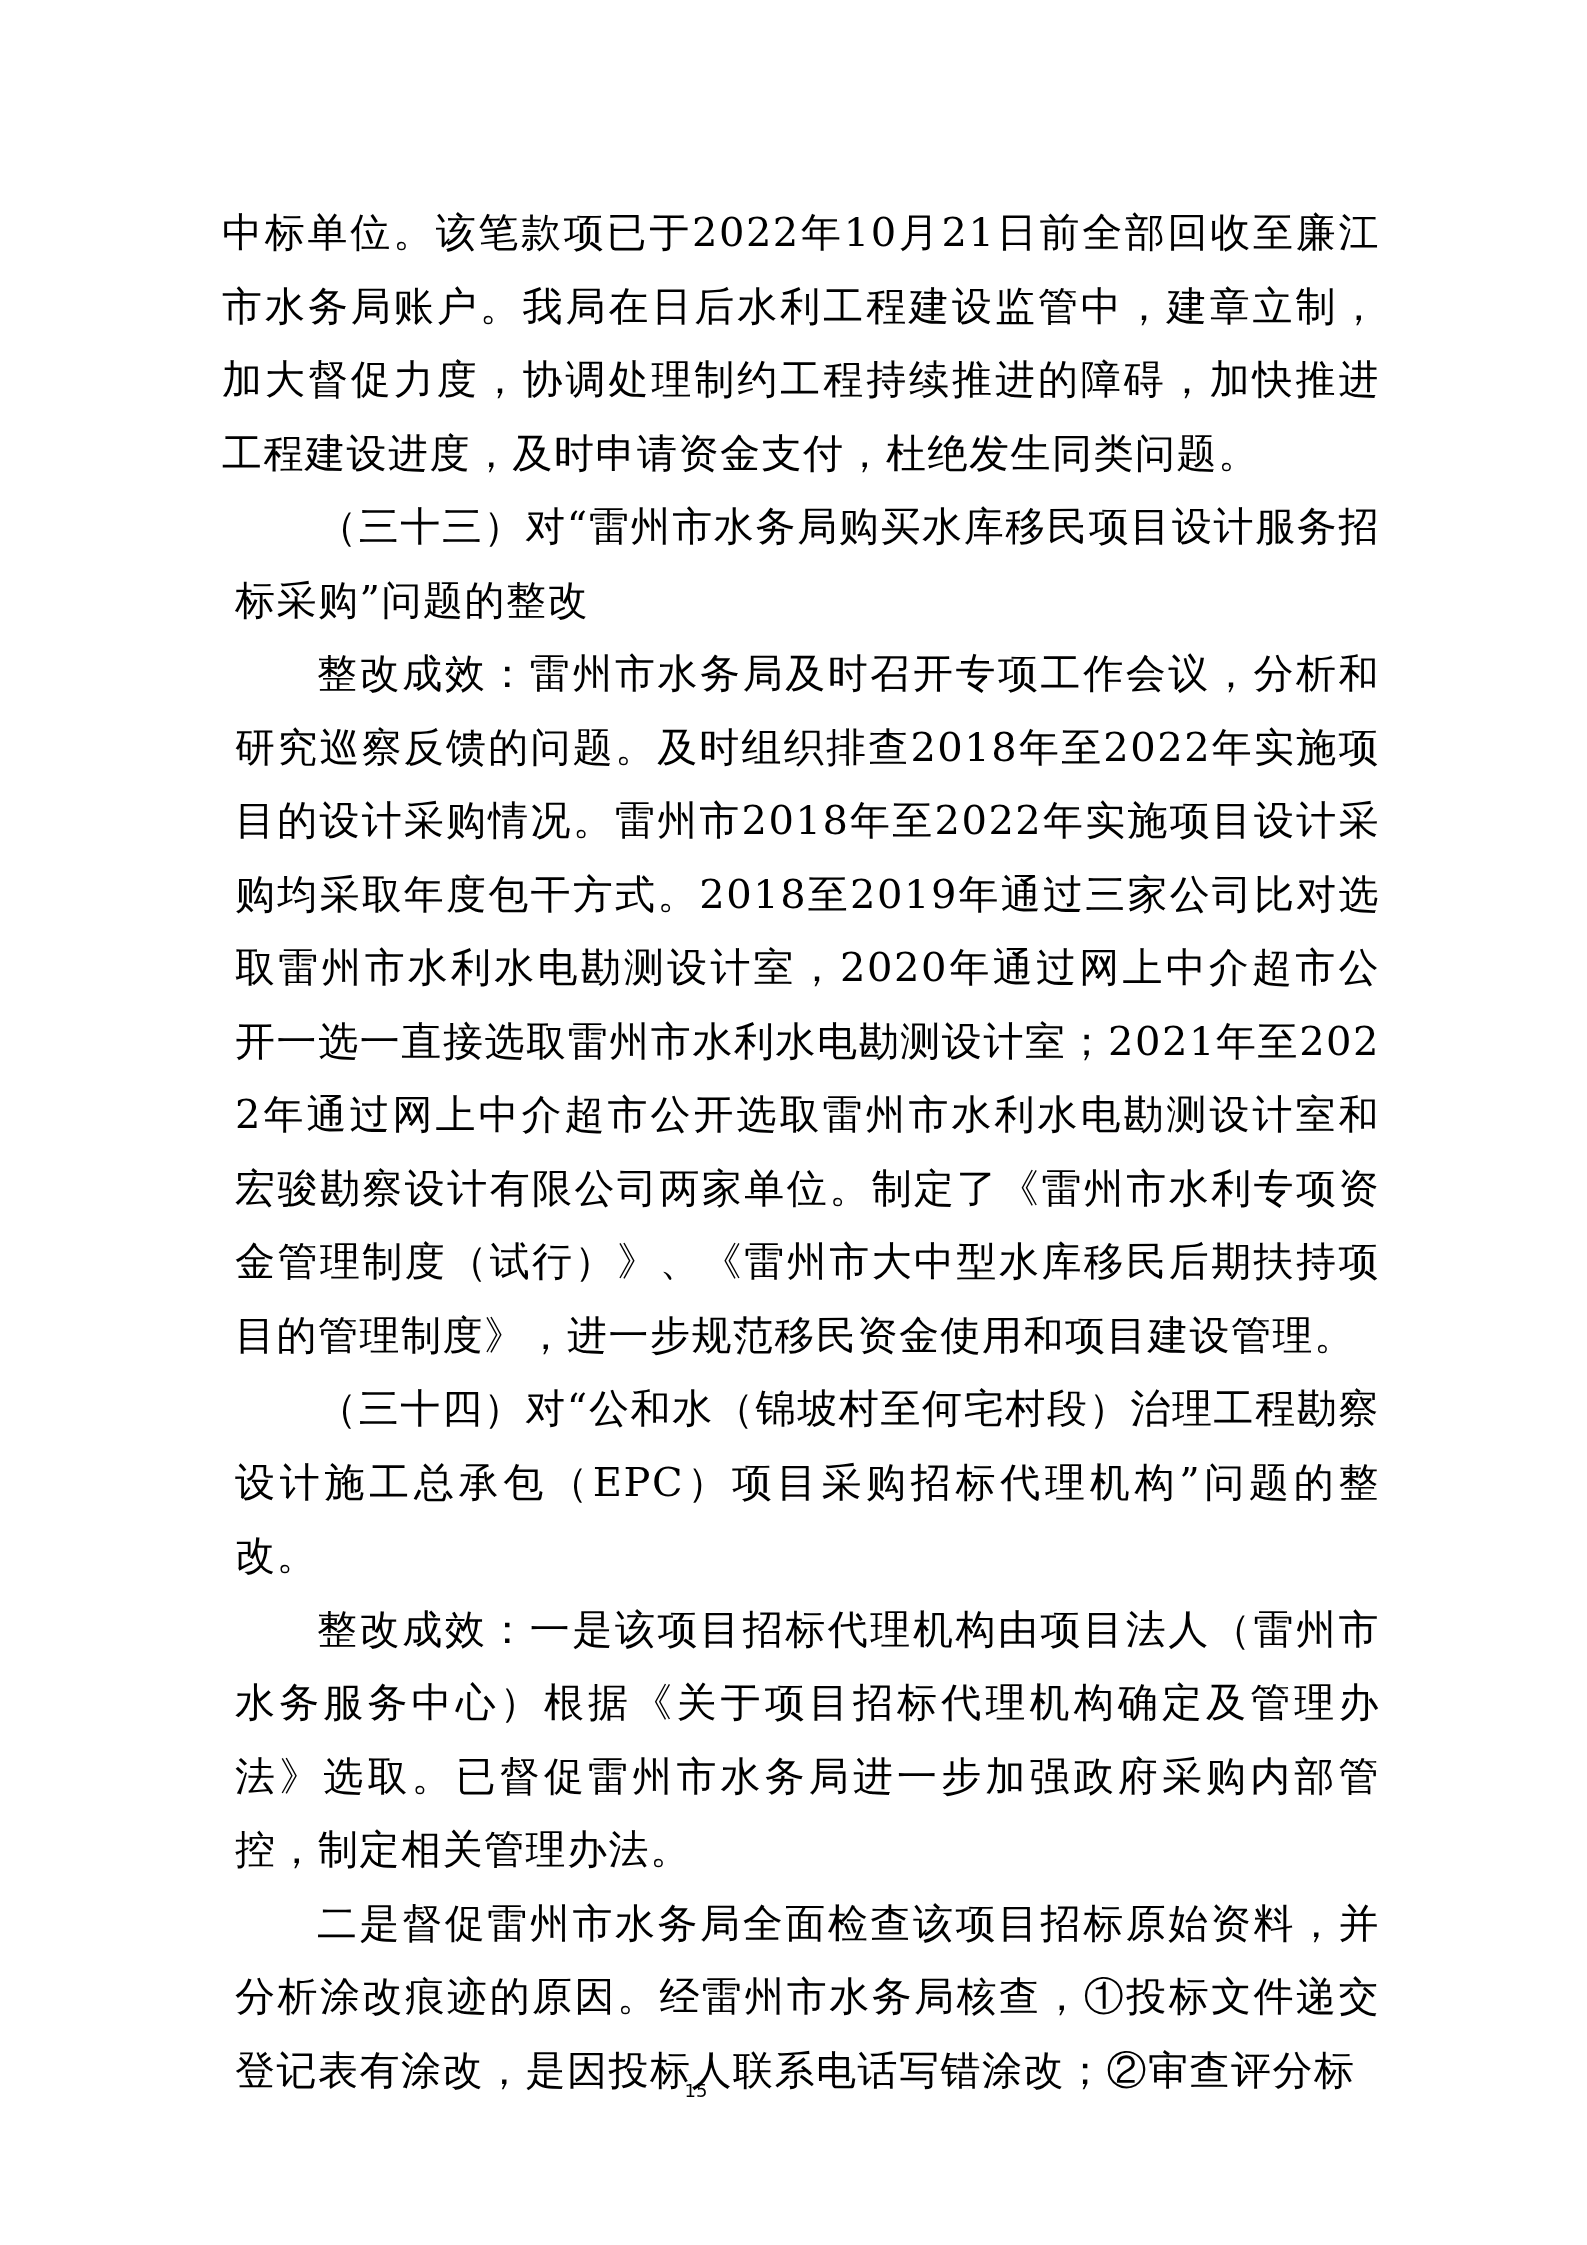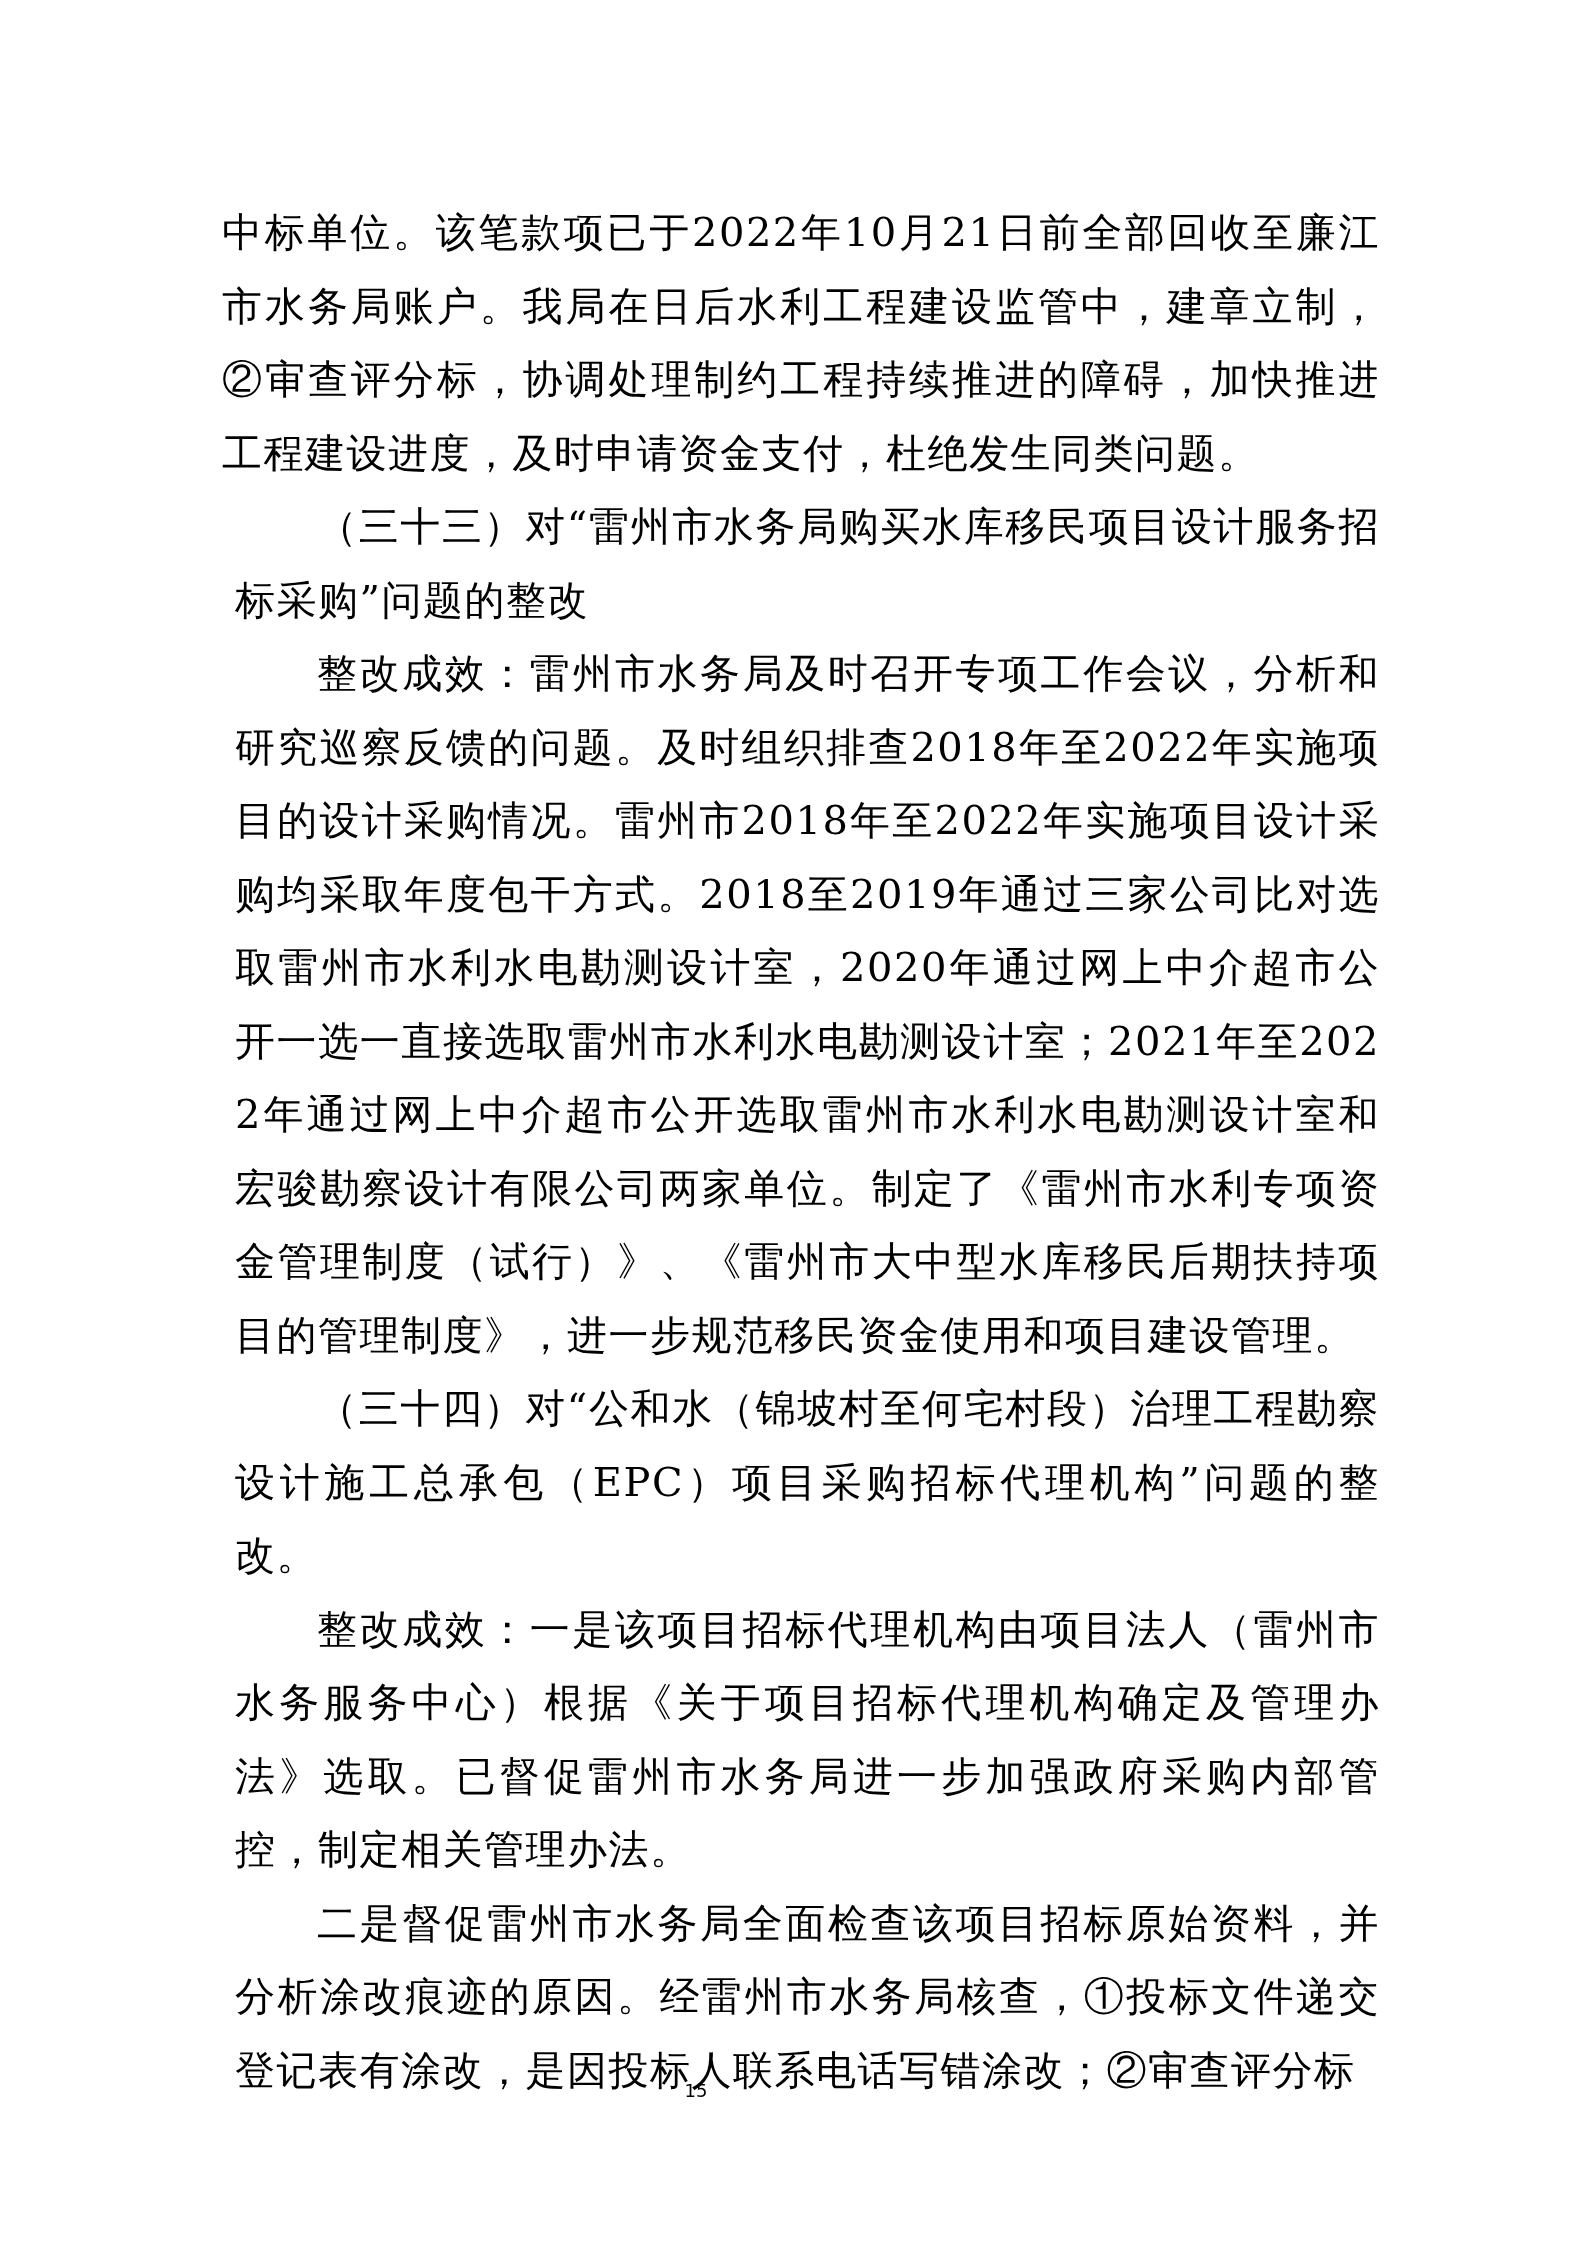--- a/index.html
+++ b/index.html
@@ -45,21 +45,21 @@
       text-align: center;
       font-family: "DejaVu Sans", "Liberation Sans", sans-serif;
       font-size: 18px;
       color: #000;
     }
   </style>
 </head>
 <body>
 
 <div class="page">
-  <p class="para">中标单位。该笔款项已于2022年10月21日前全部回收至廉江市水务局账户。我局在日后水利工程建设监管中，建章立制，②审查评分标，协调处理制约工程持续推进的障碍，加快推进工程建设进度，及时申请资金支付，杜绝发生同类问题。</p>
+  <p class="para">中标单位。该笔款项已于2022年10月21日前全部回收至廉江市水务局账户。我局在日后水利工程建设监管中，建章立制，加大督促力度，协调处理制约工程持续推进的障碍，加快推进工程建设进度，及时申请资金支付，杜绝发生同类问题。</p>
   <p class="para indent heading">（三十三）对“雷州市水务局购买水库移民项目设计服务招标采购”问题的整改</p>
   <p class="para indent">整改成效：雷州市水务局及时召开专项工作会议，分析和研究巡察反馈的问题。及时组织排查2018年至2022年实施项目的设计采购情况。雷州市2018年至2022年实施项目设计采购均采取年度包干方式。2018至2019年通过三家公司比对选取雷州市水利水电勘测设计室，2020年通过网上中介超市公开一选一直接选取雷州市水利水电勘测设计室；2021年至2022年通过网上中介超市公开选取雷州市水利水电勘测设计室和宏骏勘察设计有限公司两家单位。制定了《雷州市水利专项资金管理制度（试行）》、《雷州市大中型水库移民后期扶持项目的管理制度》，进一步规范移民资金使用和项目建设管理。</p>
   <p class="para indent heading">（三十四）对“公和水（锦坡村至何宅村段）治理工程勘察设计施工总承包（EPC）项目采购招标代理机构”问题的整改。</p>
   <p class="para indent">整改成效：一是该项目招标代理机构由项目法人（雷州市水务服务中心）根据《关于项目招标代理机构确定及管理办法》选取。已督促雷州市水务局进一步加强政府采购内部管控，制定相关管理办法。</p>
   <p class="para indent">二是督促雷州市水务局全面检查该项目招标原始资料，并分析涂改痕迹的原因。经雷州市水务局核查，①投标文件递交登记表有涂改，是因投标人联系电话写错涂改；②审查评分标</p>
 </div>
 
 <div class="page-number">15</div>
 
 </body></html>

